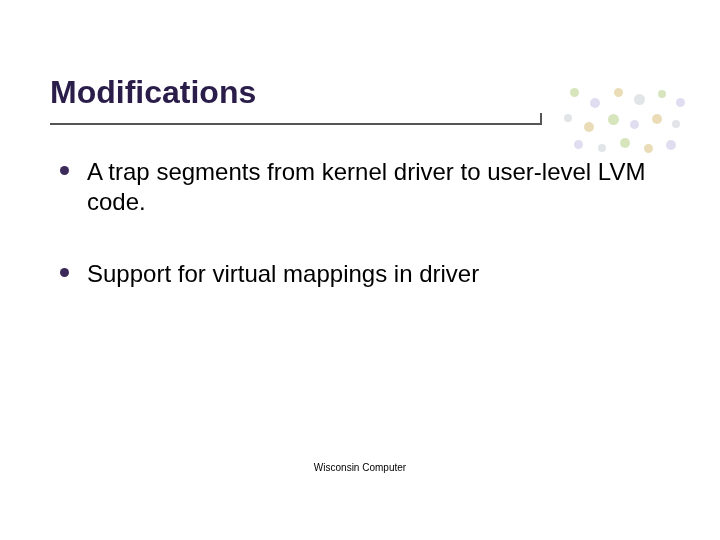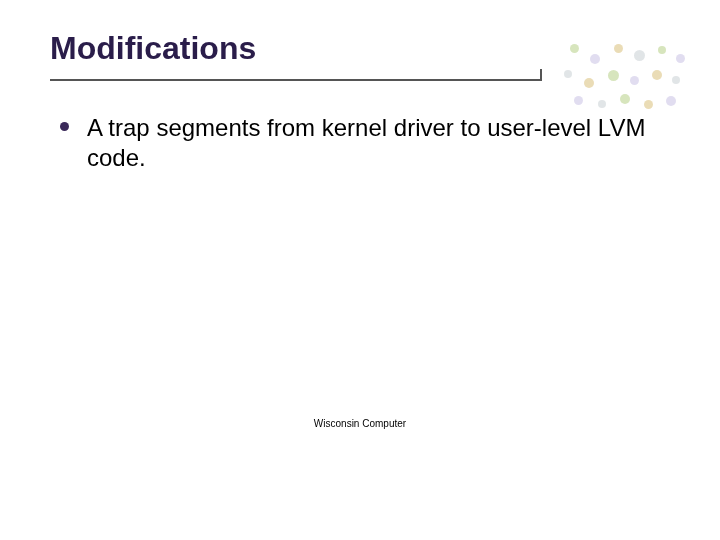--- a/index.html
+++ b/index.html
@@ -12,20 +12,21 @@
     color: #000;
     position: relative;
     overflow: hidden;
   }
   .slide {
     position: relative;
     width: 720px;
     height: 452px;
     box-sizing: border-box;
     padding: 30px 50px 12px 50px;
+    margin-top: 44px;
   }
   .title-wrap {
     position: relative;
   }
   .title {
     font-size: 32px;
     font-weight: bold;
     color: #2a1d4a;
     margin: 0;
     padding-bottom: 14px;
@@ -123,19 +124,23 @@
     <h1 class="title">Modifications</h1>
     <div class="title-line"></div>
     <div class="title-tick"></div>
   </div>
 
   <div class="bullets">
     <div class="item">
       <div class="dot"></div>
       <div class="text">A trap segments from kernel driver to user-level LVM code.</div>
     </div>
+    <div class="item">
+      <div class="dot"></div>
+      <div class="text">Support for virtual mappings in driver</div>
+    </div>
   </div>
 
   <div class="footer">
     <div>Wisconsin Computer</div>
   </div>
 
 </div>
 
 </body></html>

